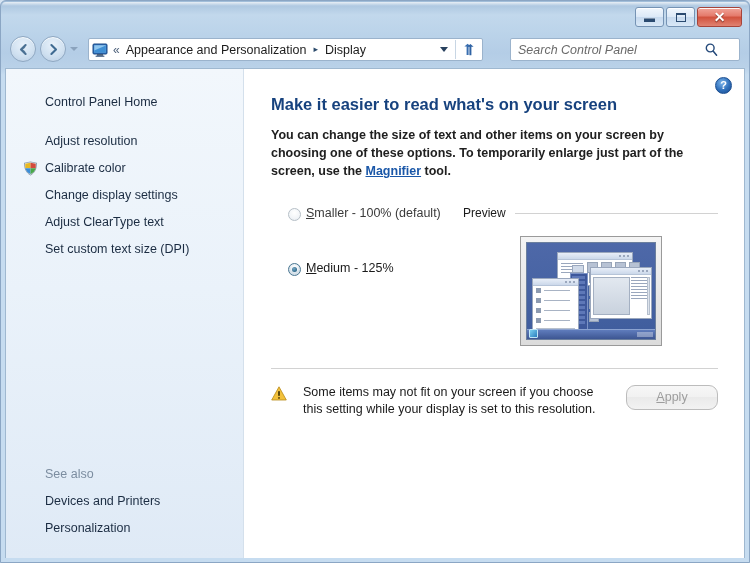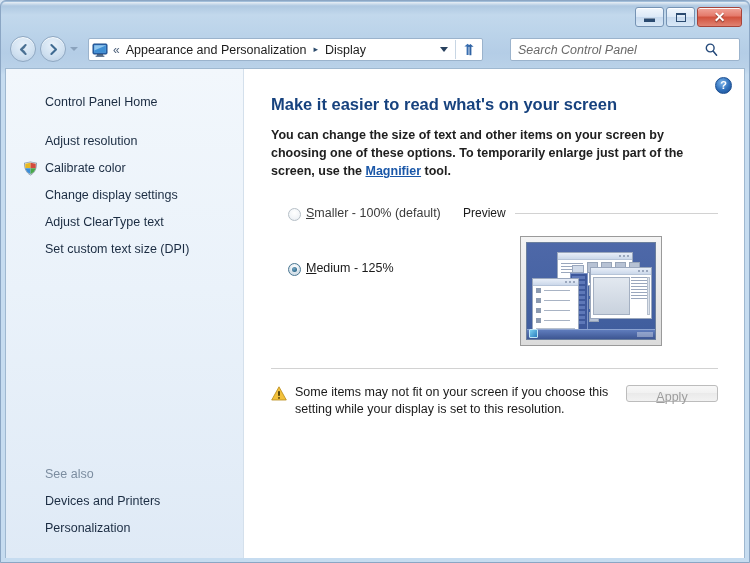--- a/index.html
+++ b/index.html
@@ -566,30 +566,31 @@
     width: 16px; height: 15px;
     margin-top: 2px;
     margin-right: 8px;
   }
   .warn-text {
     font-size: 12.5px;
     color: #1a1a1a;
     line-height: 17px;
     flex: 1 1 auto;
     max-width: 352px;
+    margin-left: 8px;
   }
   .apply-btn {
     flex: 0 0 auto;
     width: 92px;
-    height: 17px;
+    height: 25px;
     margin-left: 10px;
     margin-top: 1px;
     box-sizing: border-box;
     border: 1px solid #bcbcbc;
-    border-radius: 3px;
+    border-radius: 9px;
     background: linear-gradient(to bottom, #f7f7f7 0%, #f1f1f1 48%, #eaeaea 50%, #f2f2f2 100%);
     color: #9d9d9d;
     font-family: "Liberation Sans", sans-serif;
     font-size: 12.5px;
     line-height: 23px;
     text-align: center;
     cursor: default;
   }
   .apply-btn u { text-decoration: underline; }
 </style>

